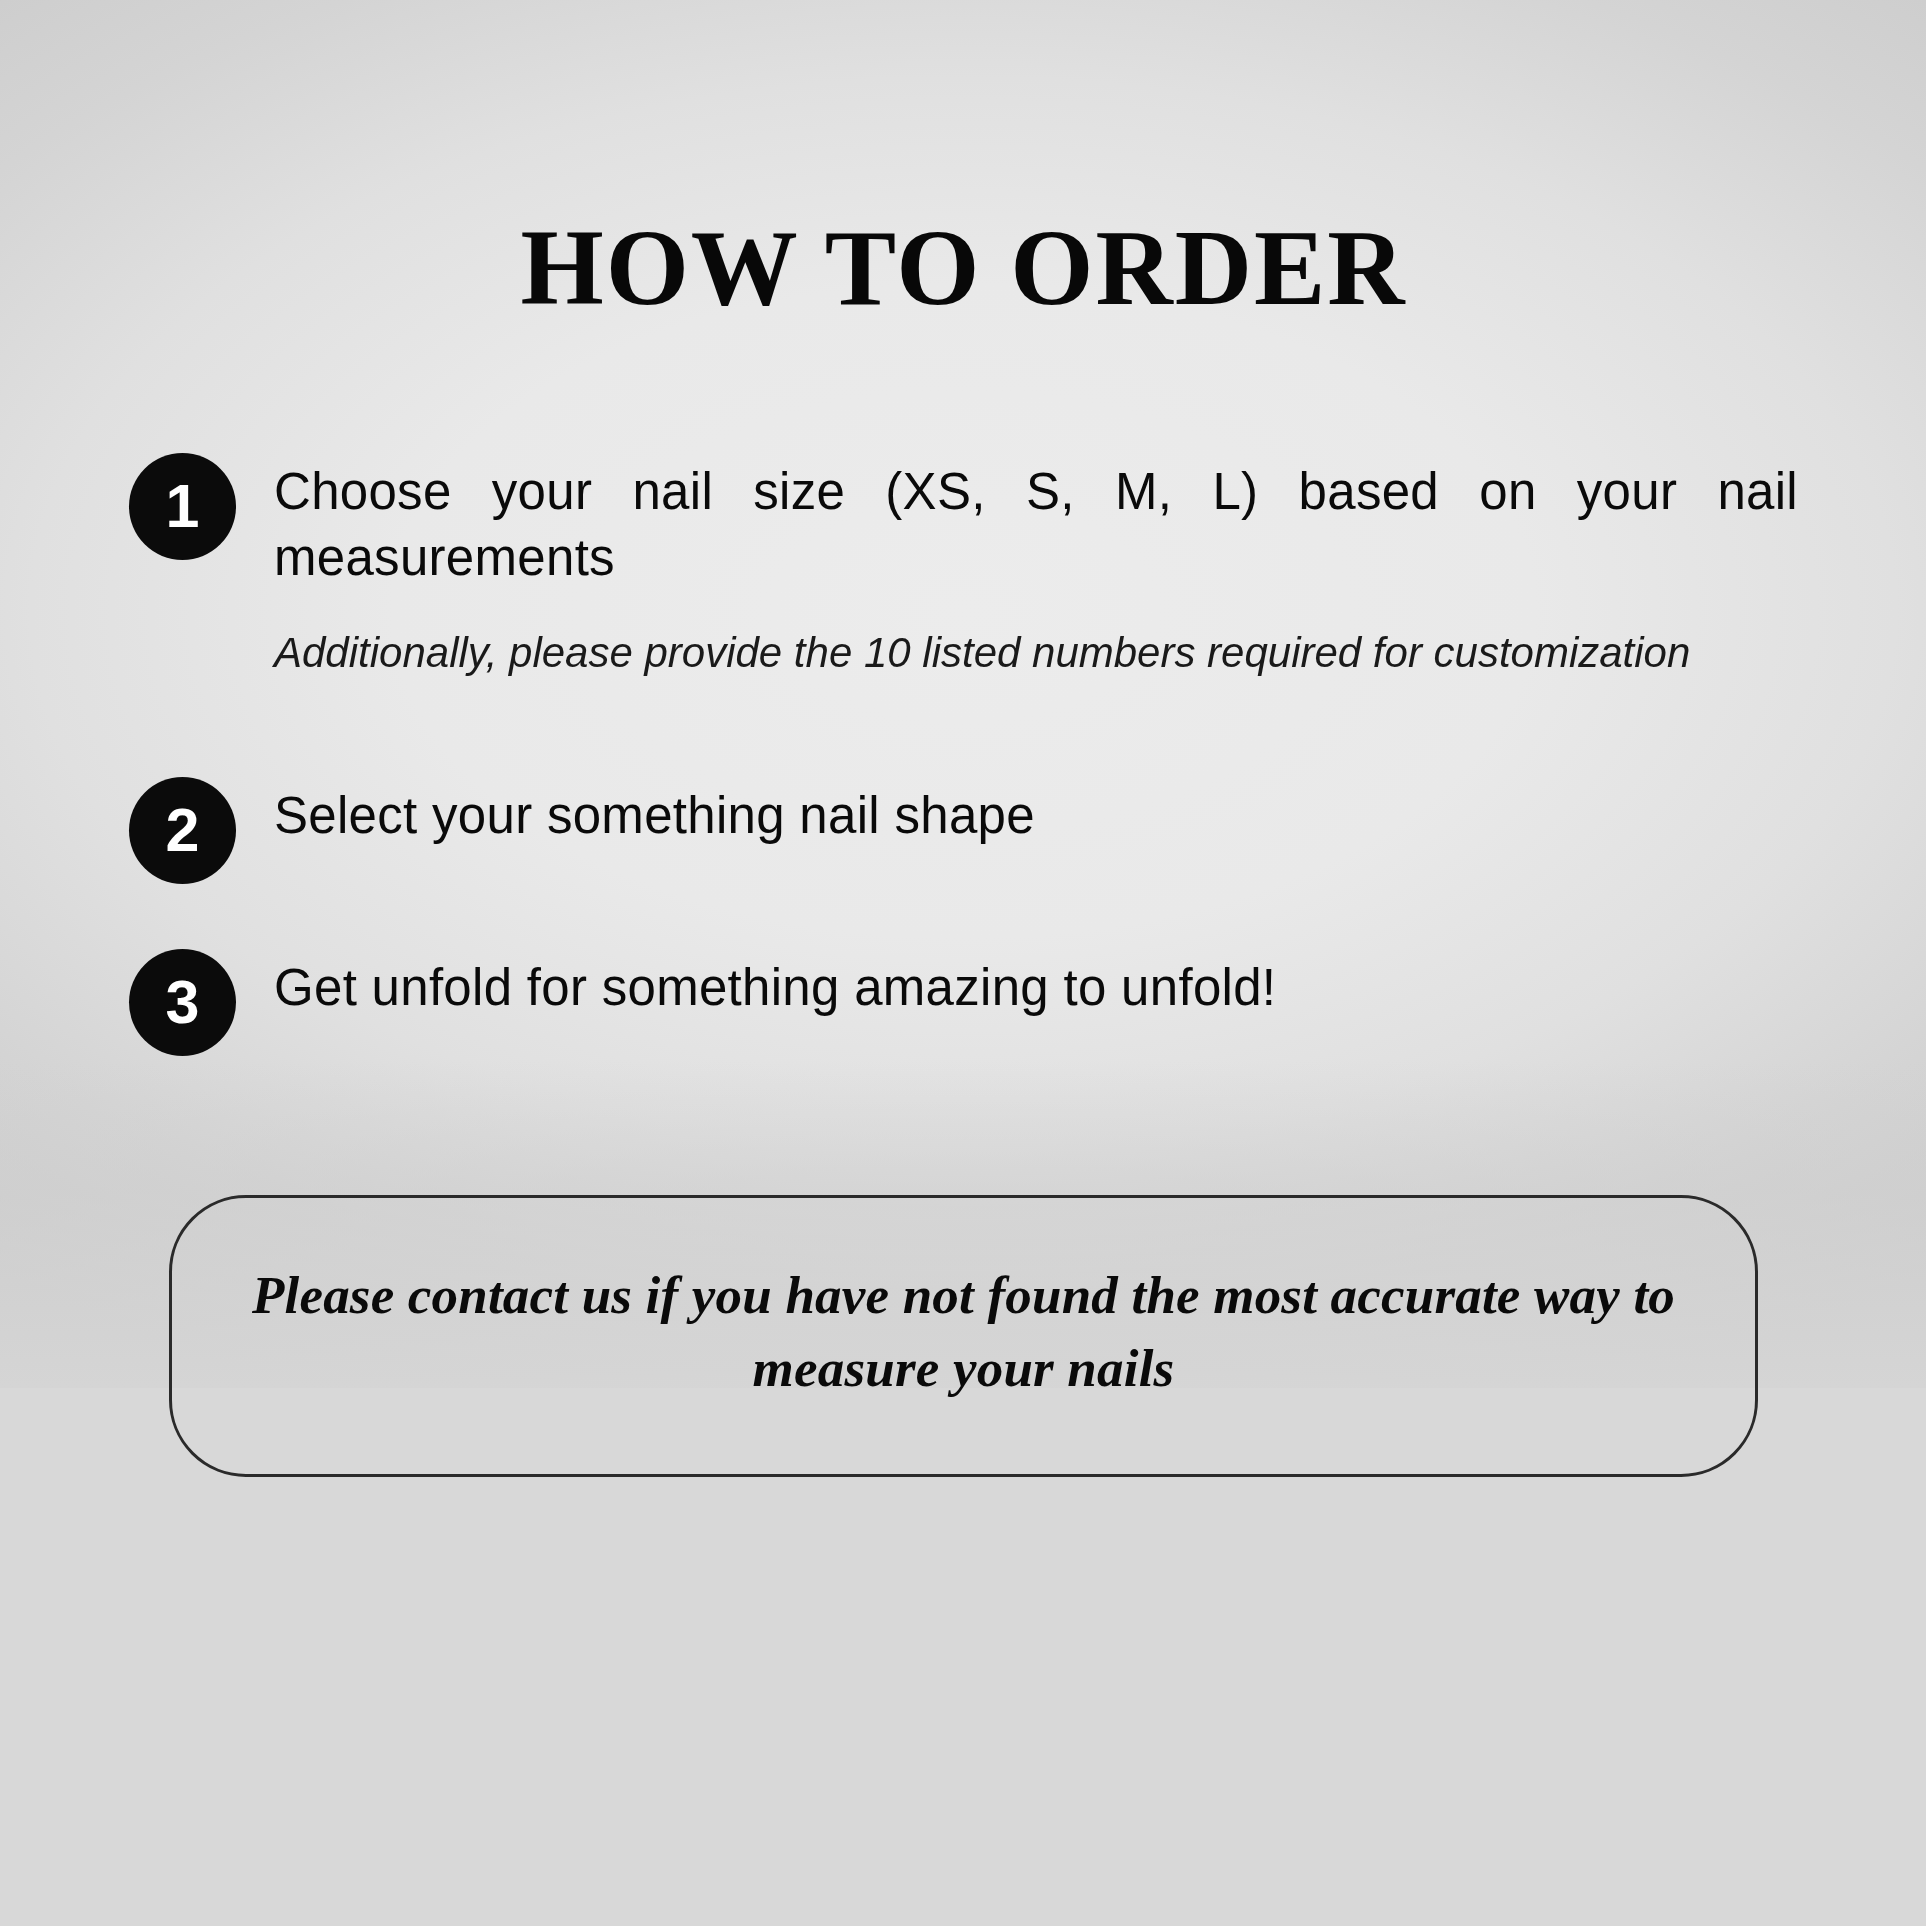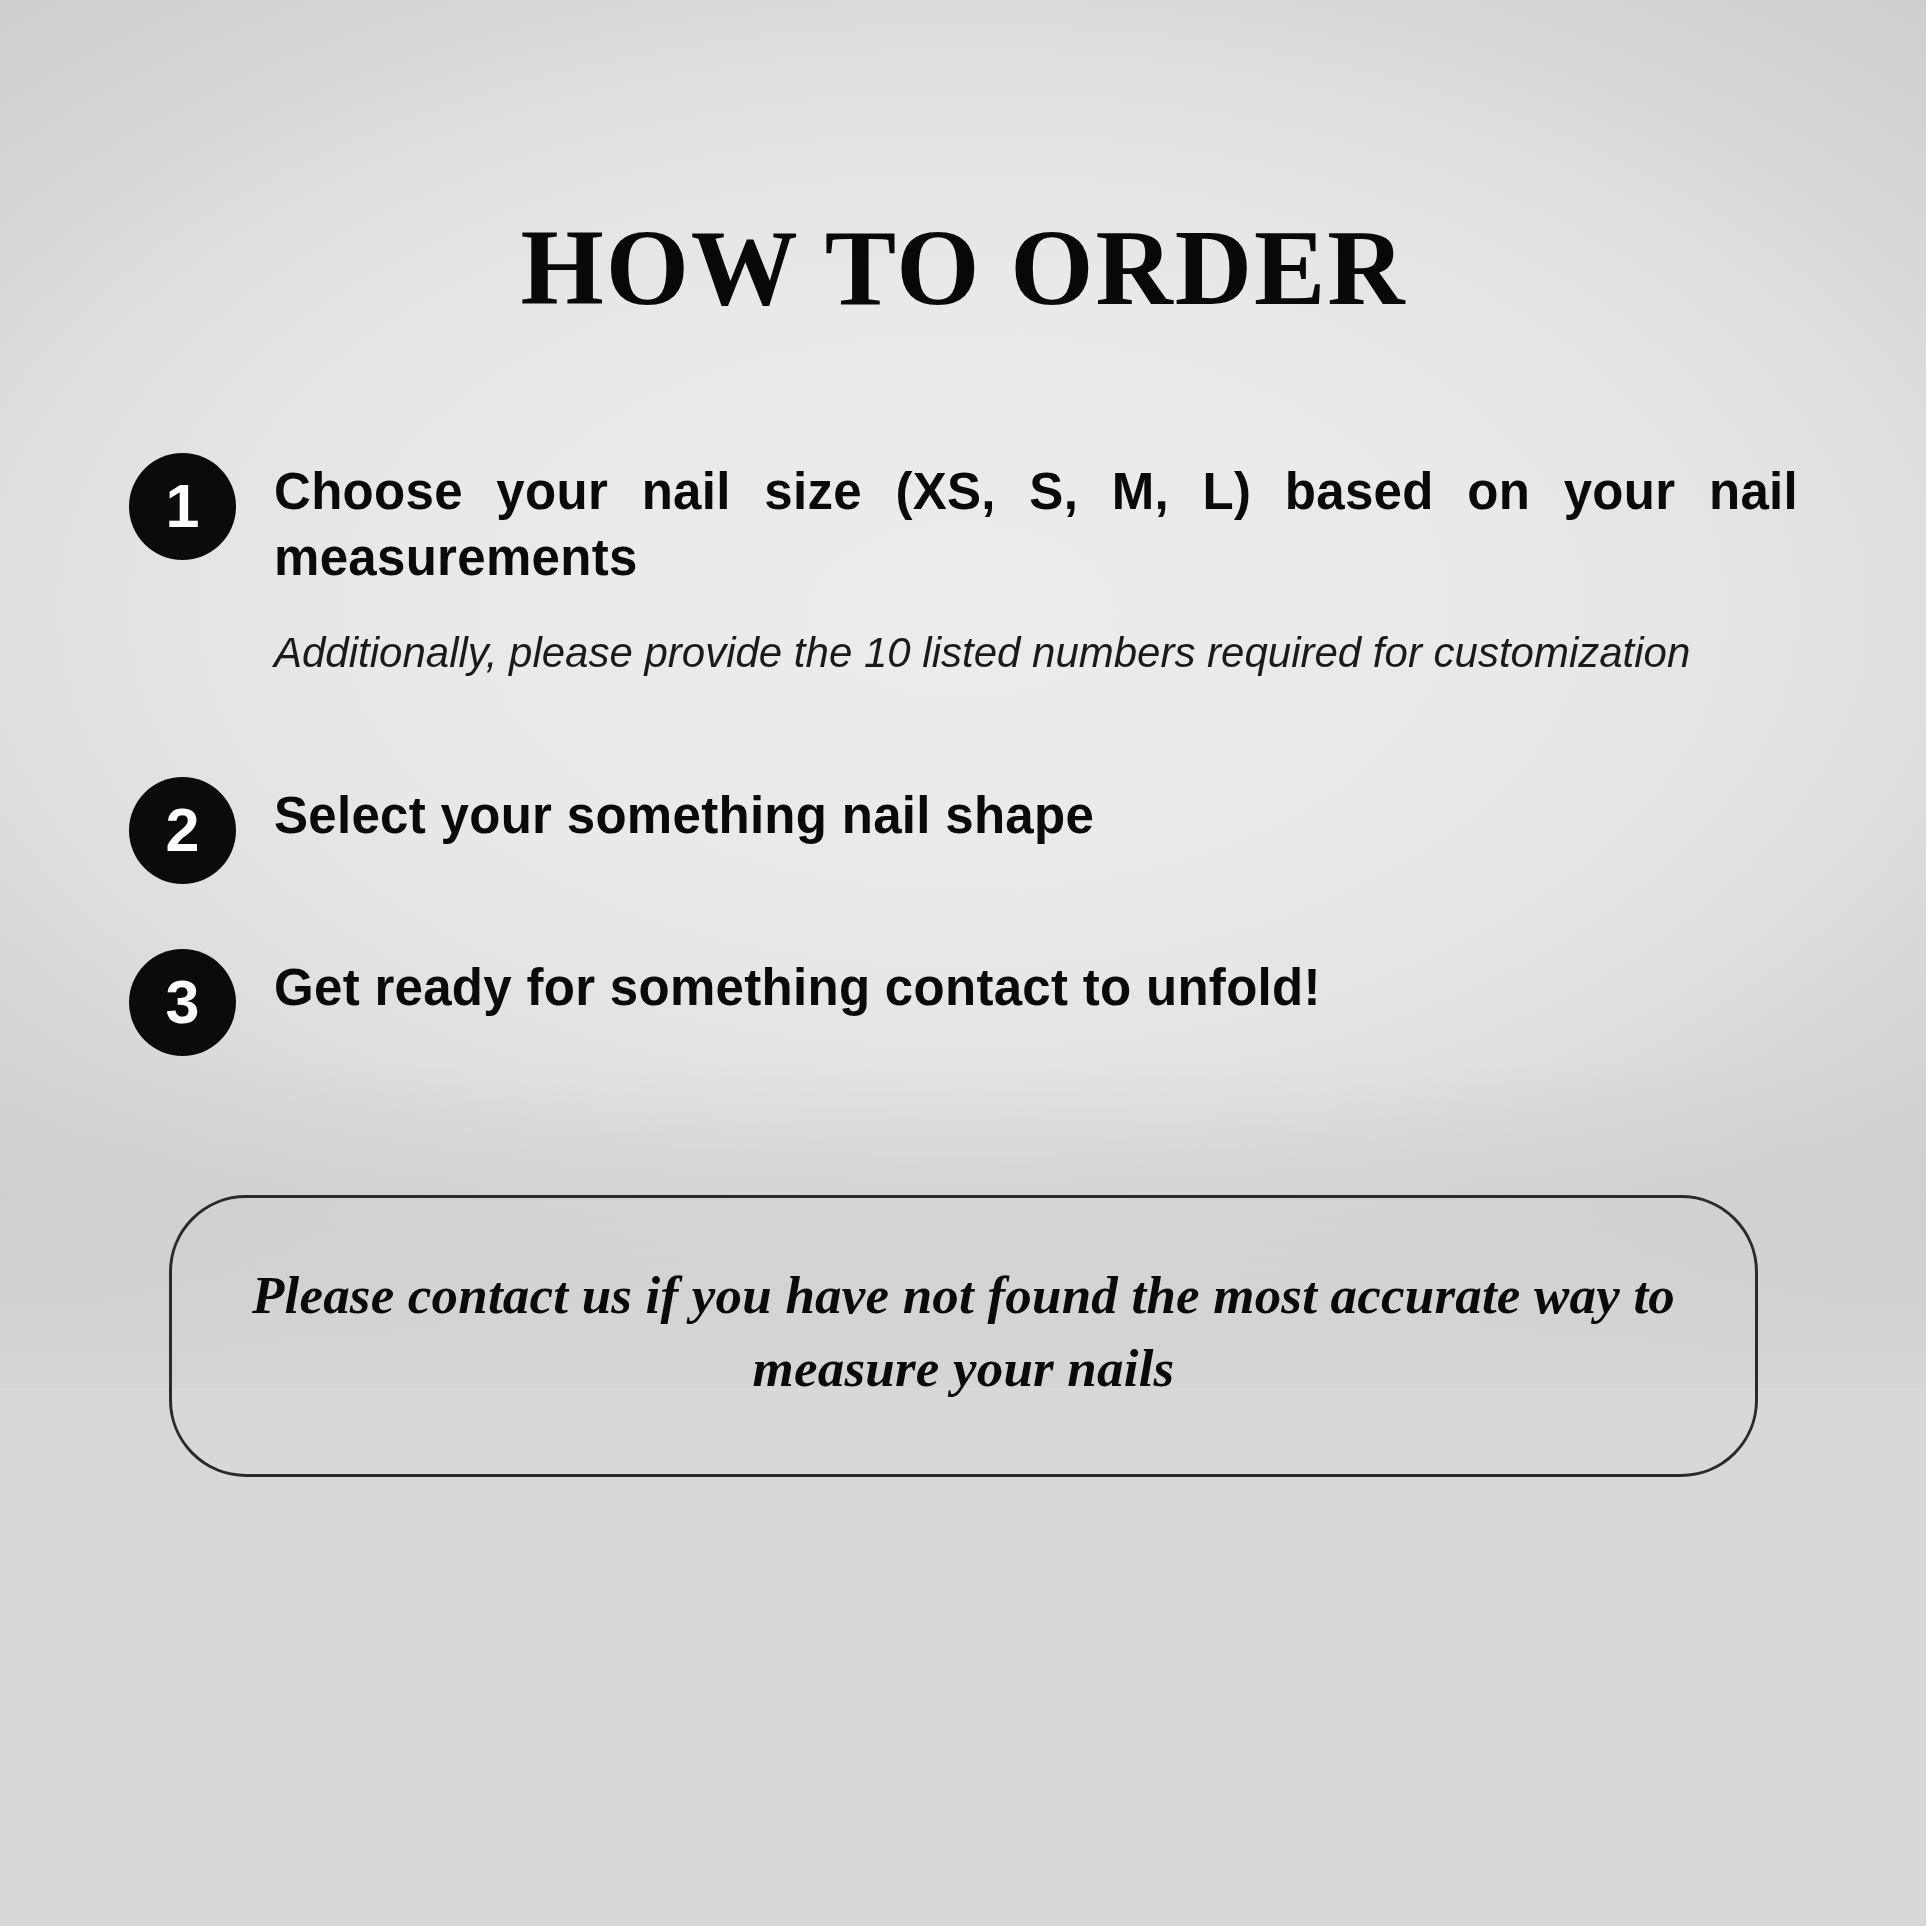--- a/index.html
+++ b/index.html
@@ -64,21 +64,21 @@
     align-items: center;
     justify-content: center;
     line-height: 1;
   }
   .step-body {
     flex: 1 1 auto;
     padding-top: 6px;
   }
   .step-text {
     font-size: 51px;
-    font-weight: bold;
+    font-weight: normal;
     color: #0a0a0a;
     line-height: 1.3;
     text-align: justify;
     text-justify: inter-word;
     letter-spacing: 0.3px;
   }
   .step-text.nojust {
     text-align: left;
   }
   .step-sub {
@@ -136,21 +136,21 @@
         <div class="step-body">
           <div class="step-text nojust">Select your something nail shape</div>
         </div>
       </div>
 
       <div class="gap-3"></div>
 
       <div class="step">
         <div class="bullet">3</div>
         <div class="step-body">
-          <div class="step-text nojust">Get ready for something contact to unfold!</div>
+          <div class="step-text nojust">Get unfold for something amazing to unfold!</div>
         </div>
       </div>
 
     </div>
 
     <div class="note-box">
       <div class="note-text">Please contact us if you have not found the most accurate way to measure your nails</div>
     </div>
 
   </div>

